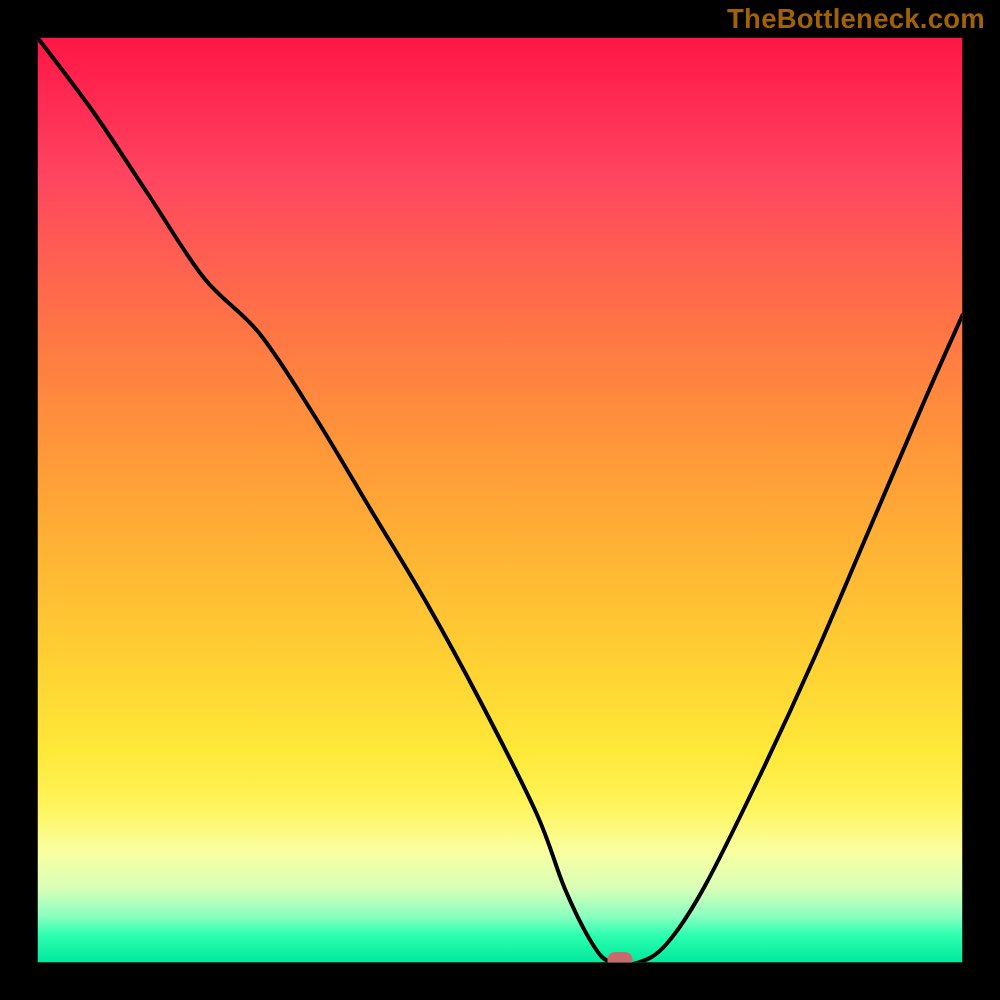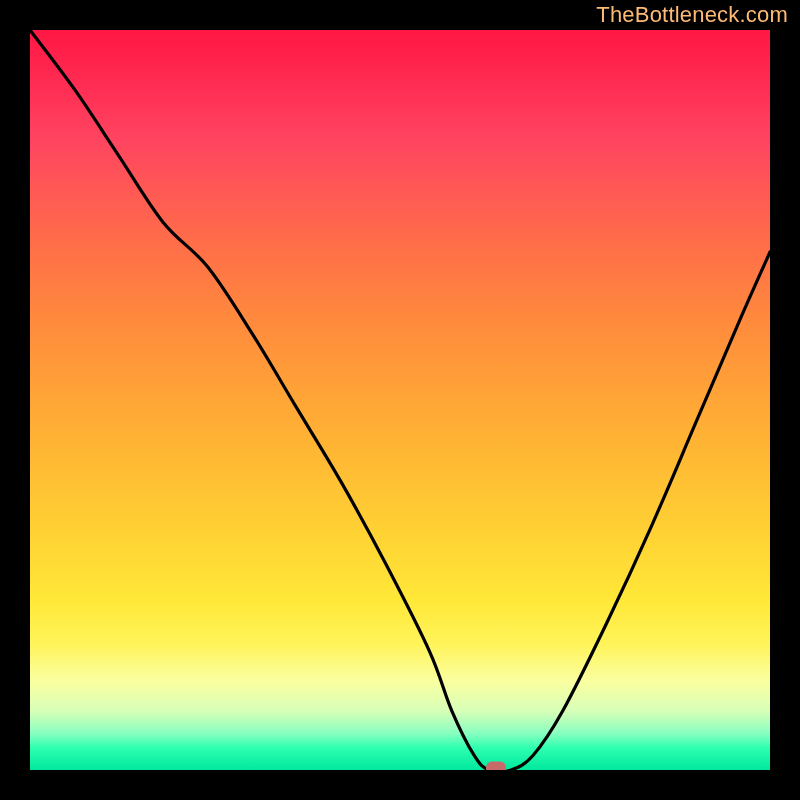--- a/index.html
+++ b/index.html
@@ -8,23 +8,23 @@
     height: 800px;
     background: #000;
     position: relative;
     font-family: Arial, sans-serif;
     overflow: hidden;
   }
   .watermark {
     position: absolute;
     top: 2px;
     right: 12px;
-    color: #fdba74;
+    color: #a16207;
     font-size: 22px;
-    font-weight: 400;
+    font-weight: 700;
     z-index: 10;
     letter-spacing: 0.2px;
   }
   .frame {
     position: absolute;
     inset: 0;
   }
   .plot-area {
     position: absolute;
     left: 30px;

